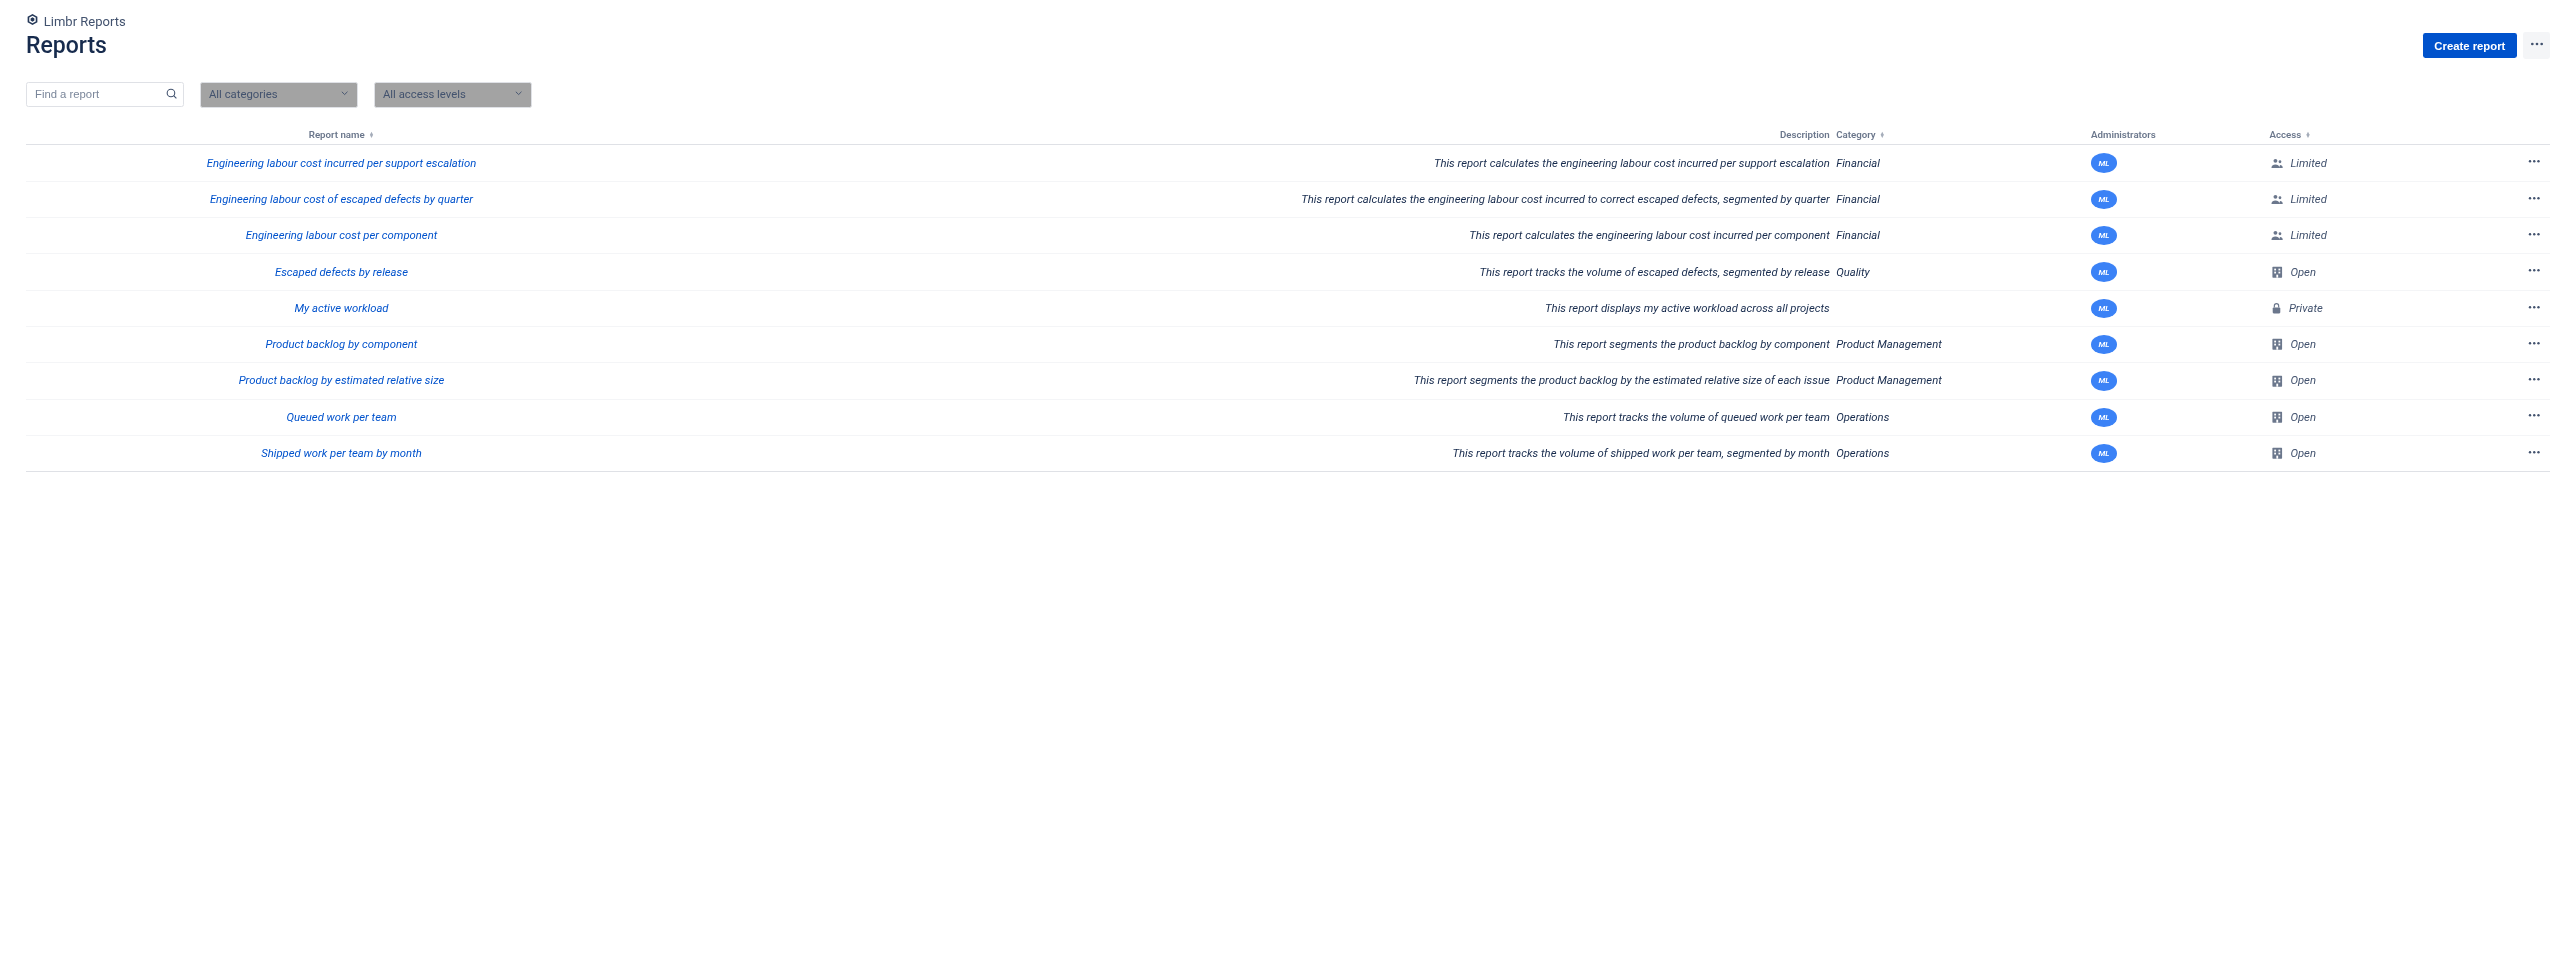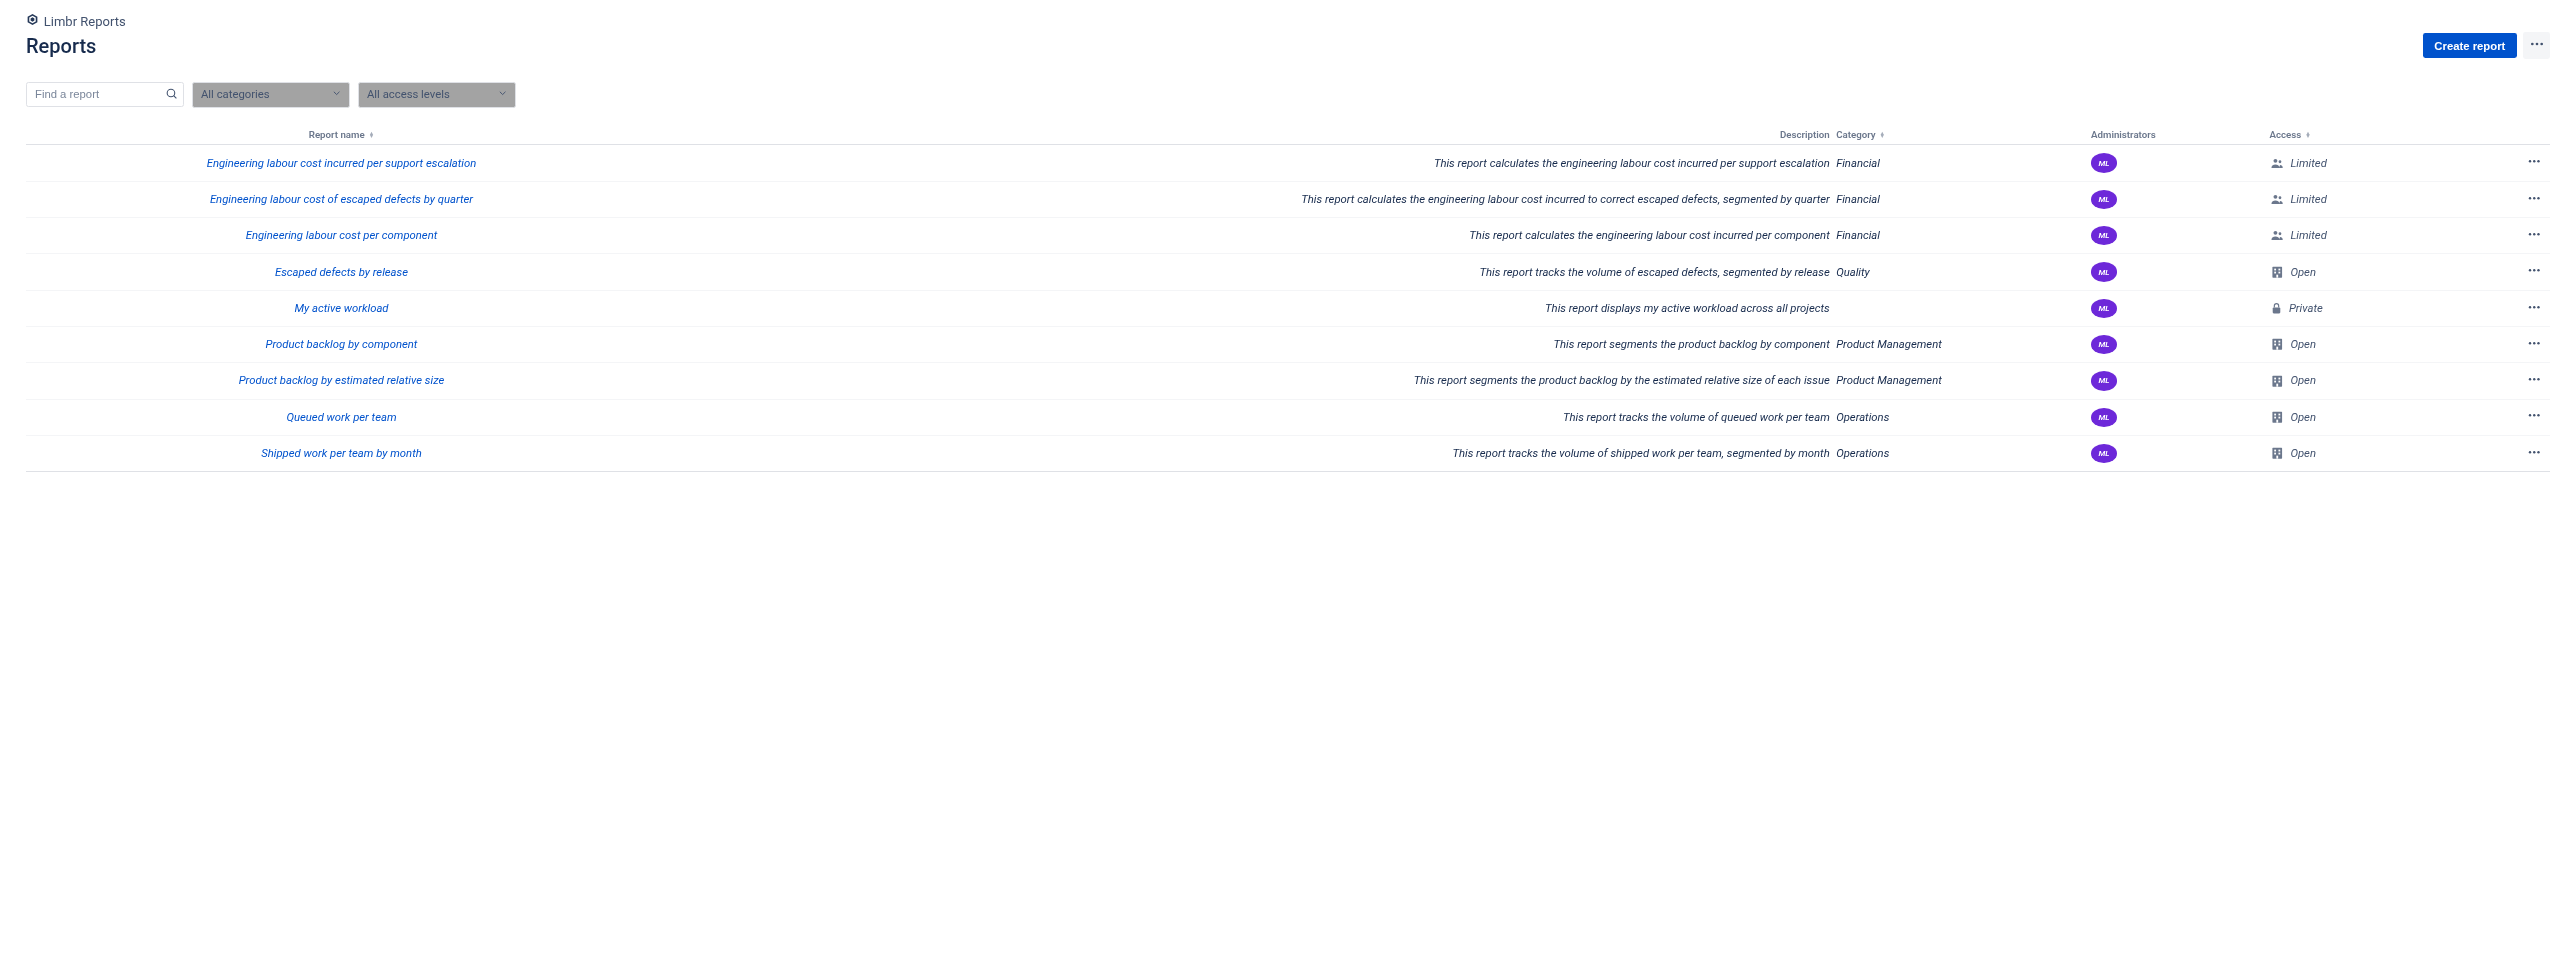--- a/index.html
+++ b/index.html
@@ -18,21 +18,21 @@
     margin-bottom: 3.2px;
   }
   .breadcrumb svg { flex-shrink: 0; }
   .header-row {
     display: flex;
     align-items: center;
     justify-content: space-between;
     margin-bottom: 22.5px;
   }
   .page-title {
-    font-size: 20px;
+    font-size: 23px;
     font-weight: 500;
     color: #172B4D;
   }
   .header-actions {
     display: flex;
     gap: 6.4px;
     align-items: center;
   }
   .btn-primary {
     background: #0052CC;
@@ -51,21 +51,21 @@
     width: 27px;
     height: 27px;
     display: flex;
     align-items: center;
     justify-content: center;
     cursor: pointer;
     color: #42526E;
   }
   .filters {
     display: flex;
-    gap: 8px;
+    gap: 16px;
     margin-bottom: 16px;
   }
   .search-wrap {
     position: relative;
     display: inline-block;
   }
   .search-input {
     border: 1.6px solid #DFE1E6;
     border-radius: 2.4px;
     padding: 5.6px 26px 5.6px 8px;
@@ -140,21 +140,21 @@
     color: #0052CC;
     text-decoration: none;
     cursor: pointer;
   }
   .desc { color: #172B4D; }
   .cat  { color: #172B4D; }
   .avatar {
     width: 26px;
     height: 19.3px;
     border-radius: 50%;
-    background: #6d28d9;
+    background: #3b82f6;
     color: #fff;
     display: inline-flex;
     align-items: center;
     justify-content: center;
     font-size: 8px;
     font-weight: 600;
   }
   .access-cell {
     display: flex;
     align-items: center;

